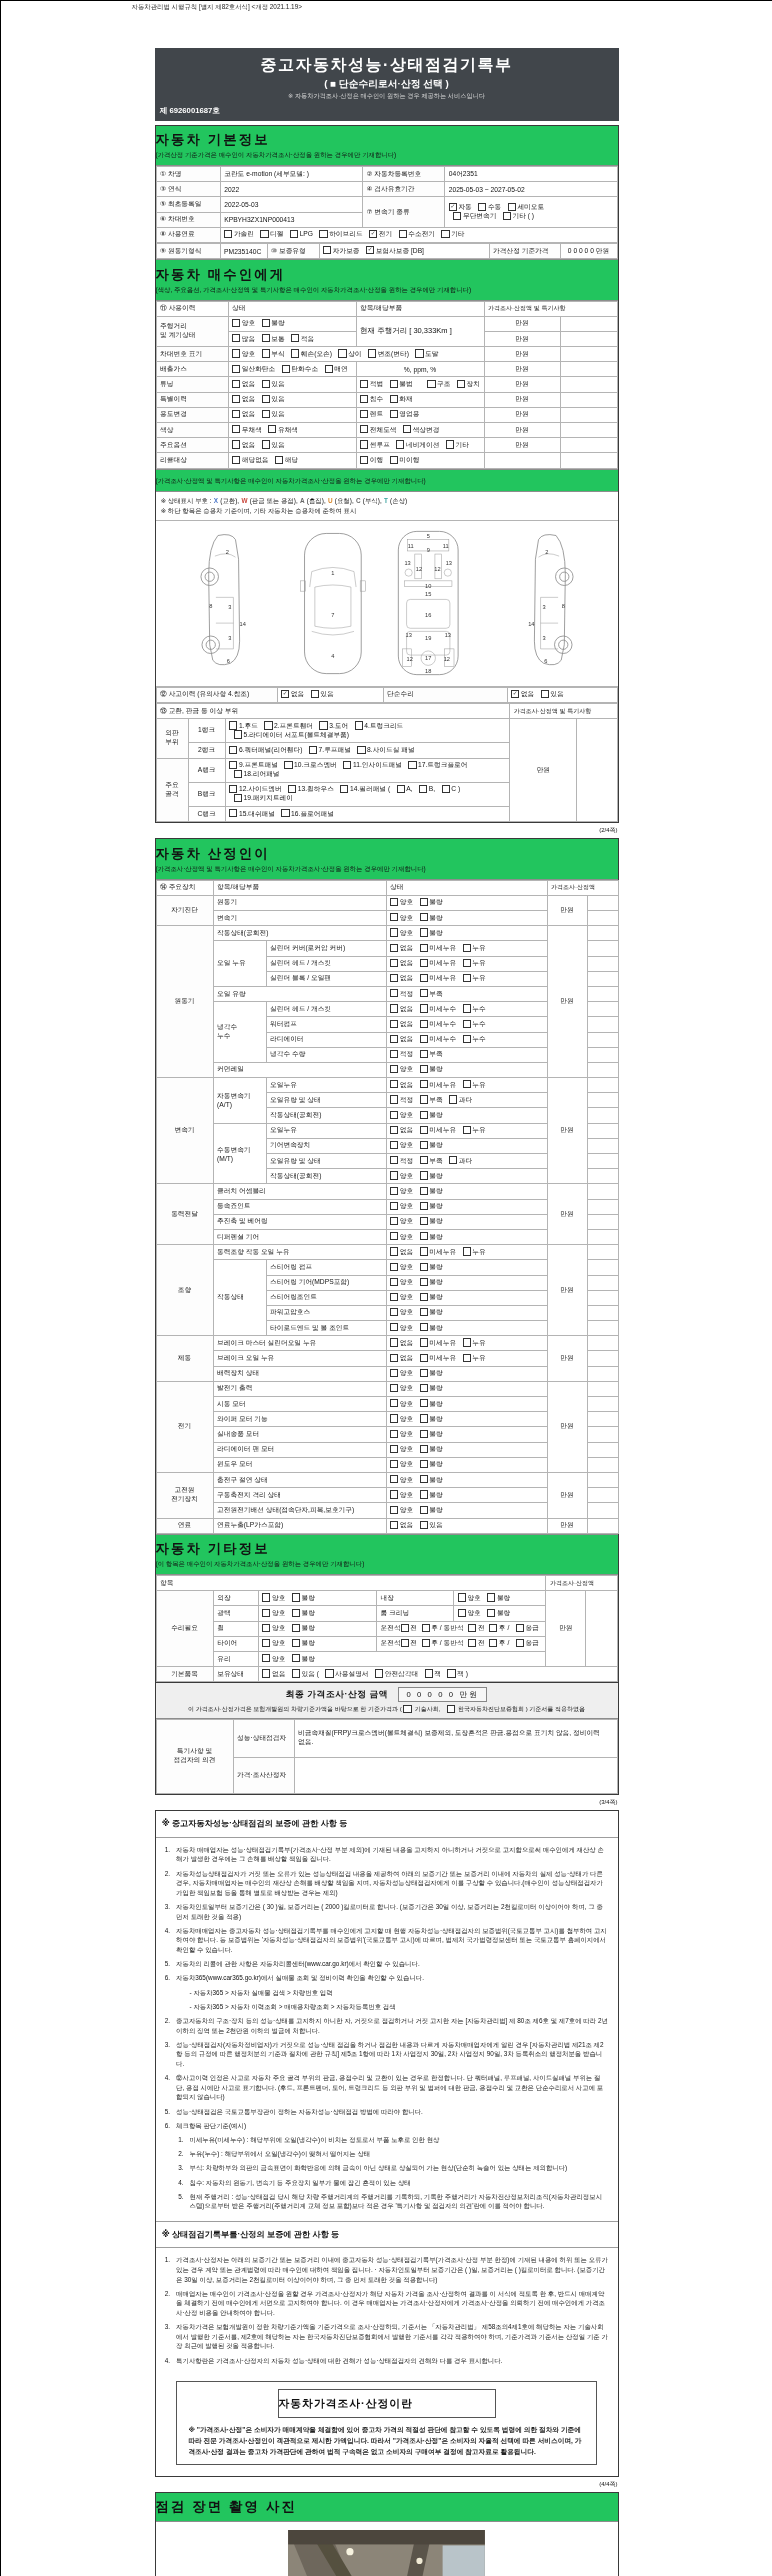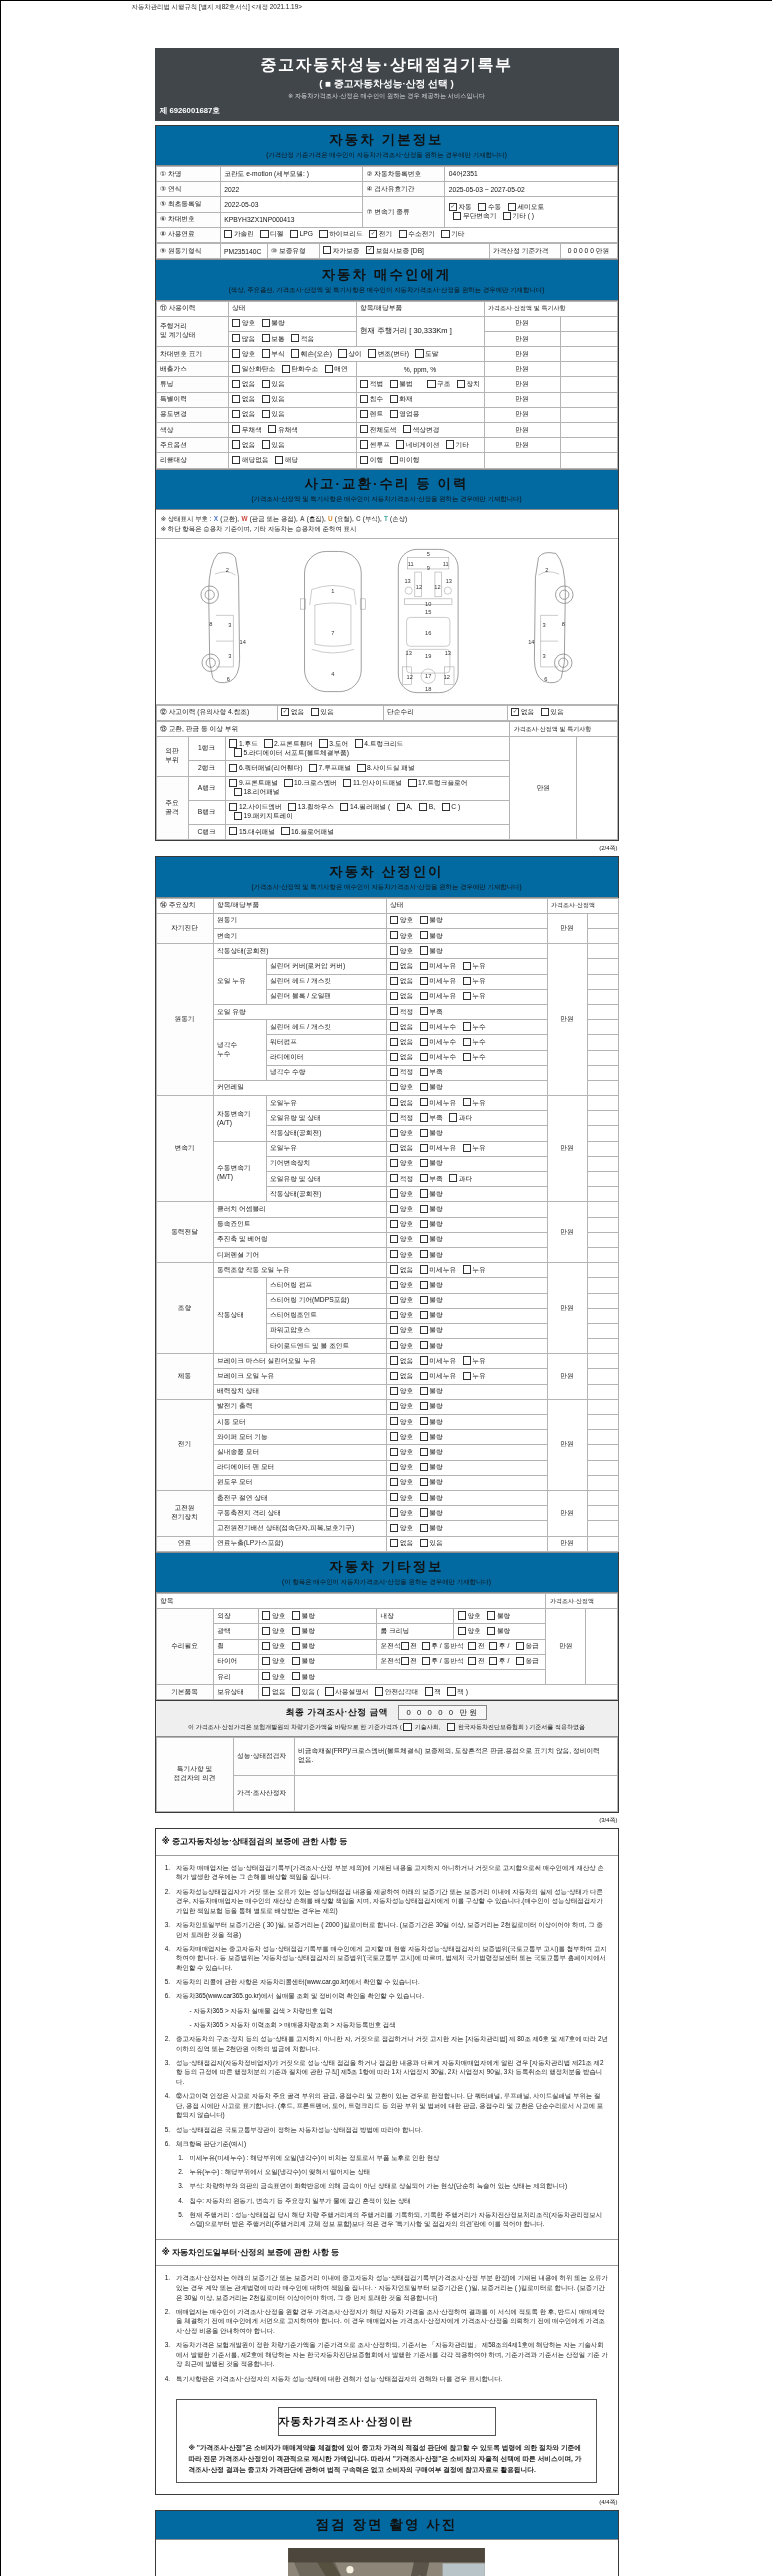--- a/index.html
+++ b/index.html
@@ -7,21 +7,21 @@
   .frame{position:absolute;inset:0;border:1px solid #000;pointer-events:none;z-index:50;}
   .wrap{width:464px;margin:0 auto;padding-top:1.5px;}
   .ref{font-size:6.4px;color:#222;margin:1px 0 1.5px -23px;}
   
   .dochead{background:#41464b;color:#fff;position:relative;padding:7.2px 5.2px 4.1px;margin-bottom:4.1px;margin-top:36px;}
   .dochead .t1{text-align:center;font-size:16px;font-weight:bold;letter-spacing:1.5px;}
   .dochead .t2{text-align:center;font-size:9.8px;font-weight:bold;margin-top:2.1px;}
   .dochead .t3{text-align:center;font-size:6.2px;color:#d8d8d8;margin-top:1.5px;}
   .dochead .docno{font-size:7.7px;font-weight:bold;margin-top:5.2px;text-align:left;}
   .box{border:1.5px solid #3a3a3a;background:#fff;margin-bottom:1.5px;}
-  .sec-title{background:#0369a1;text-align:center;padding:5.7px 0 4.6px;border-bottom:0.5px solid #8d8d8d;}
+  .sec-title{background:#22c55e;padding:5.7px 0 4.6px;border-bottom:0.5px solid #8d8d8d;}
   .sec-title .h{font-size:13.4px;font-weight:bold;letter-spacing:2.1px;}
   .sec-title .n{font-size:6.4px;margin-top:2.1px;}
   table.t{width:100%;border-collapse:collapse;table-layout:fixed;}
   .t td,.t th{border:0.5px solid #b4b4b4;font-size:6.7px;font-weight:normal;padding:2.6px 3.6px;vertical-align:middle;text-align:left;word-break:keep-all;background:#fff;}
   .t .lbl{background:#fdfdfd;}
   .t .ctr{text-align:center;}
   .t .price{text-align:center;}
   .t .nc{background:#fff;}
   .t .hd{font-size:6.7px;background:#fff;}
   .t .hd.sm{font-size:6px;}
@@ -55,21 +55,21 @@
 </style>
 </head>
 <body>
 <div class="frame"></div>
 
 <div class="wrap">
   <div class="ref">자동차관리법 시행규칙 [별지 제82호서식] &lt;개정 2021.1.19&gt;</div>
 
   <div class="dochead">
     <div class="t1">중고자동차성능·상태점검기록부</div>
-    <div class="t2">( ■ 중고자동차성능·산정 선택 )</div>
+    <div class="t2">( ■ 단순수리로서·산정 선택 )</div>
     <div class="t3">※ 자동차가격조사·산정은 매수인이 원하는 경우 제공하는 서비스입니다</div>
     <div class="docno">제 6926001687호</div>
   </div>
 
   <div class="box">
     <div class="sec-title">
       <div class="h">자동차 기본정보</div>
       <div class="n">(가격산정 기준가격은 매수인이 자동차가격조사·산정을 원하는 경우에만 기재합니다)</div>
     </div>
     <table class="t">
@@ -216,21 +216,20 @@
         <td class="lbl">리콜대상</td>
         <td><span class="cb"></span>해당없음  <span class="cb"></span>해당</td>
         <td><span class="cb"></span>이행  <span class="cb"></span>미이행</td>
         <td class="price"></td>
         <td class="nc"></td>
       </tr>
     </tbody>
       </table>
 
     <div class="sec-title" style="border-top:0.5px solid #8d8d8d">
-      <div class="h">사고·교환·수리 등 이력</div>
       <div class="n">(가격조사·산정액 및 특기사항은 매수인이 자동차가격조사·산정을 원하는 경우에만 기재합니다)</div>
     </div>
     <div class="legend">
       <div id="legend-line">※ 상태표시 부호 : <span class="sym" style="color:#4a76c9">X</span> (교환), <span class="sym" style="color:#c9453a">W</span> (판금 또는 용접), <span class="sym" style="color:#666666">A</span> (흠집), <span class="sym" style="color:#d9882b">U</span> (요철), <span class="sym" style="color:#666666">C</span> (부식), <span class="sym" style="color:#3aa3a0">T</span> (손상)</div>
       <div>※ 하단 항목은 승용차 기준이며, 기타 자동차는 승용차에 준하여 표시</div>
     </div>
     <div class="diagram">
       <svg id="car-svg" width="402" height="155" viewBox="0 0 780 300">
 
         <g>
@@ -789,21 +788,21 @@
         </div>
         <div class="ni ind1">
           <span class="nn">4.</span>
           <span>침수: 자동차의 원동기, 변속기 등 주요장치 일부가 물에 잠긴 흔적이 있는 상태</span>
         </div>
         <div class="ni ind1">
           <span class="nn">5.</span>
           <span>현재 주행거리 : 성능·상태점검 당시 해당 차량 주행거리계의 주행거리를 기록하되, 기록한 주행거리가 자동차전산정보처리조직(자동차관리정보시스템)으로부터 받은 주행거리(주행거리계 교체 정보 포함)보다 적은 경우 '특기사항 및 점검자의 의견'란에 이를 적어야 합니다.</span>
         </div>
       </div>
-    <div class="nsec-title" style="border-top:0.5px solid #9d9d9d">※ 자동차인도일부터·산정의 보증에 관한 사항 등</div>
+    <div class="nsec-title" style="border-top:0.5px solid #9d9d9d">※ 상태점검기록부를·산정의 보증에 관한 사항 등</div>
     <div class="nlist" id="notice-list-2">
         <div class="ni">
           <span class="nn">1.</span>
           <span>가격조사·산정자는 아래의 보증기간 또는 보증거리 이내에 중고자동차 성능·상태점검기록부(가격조사·산정 부분 한정)에 기재된 내용에 허위 또는 오류가 있는 경우 계약 또는 관계법령에 따라 매수인에 대하여 책임을 집니다.  ·  자동차인도일부터 보증기간은 (      )일, 보증거리는 (      )킬로미터로 합니다. (보증기간은 30일 이상, 보증거리는 2천킬로미터 이상이어야 하며, 그 중 먼저 도래한 것을 적용합니다)</span>
         </div>
         <div class="ni">
           <span class="nn">2.</span>
           <span>매매업자는 매수인이 가격조사·산정을 원할 경우 가격조사·산정자가 해당 자동차 가격을 조사·산정하여 결과를 이 서식에 적도록 한 후, 반드시 매매계약을 체결하기 전에 매수인에게 서면으로 고지하여야 합니다. 이 경우 매매업자는 가격조사·산정자에게 가격조사·산정을 의뢰하기 전에 매수인에게 가격조사·산정 비용을 안내하여야 합니다.</span>
         </div>
         <div class="ni">

